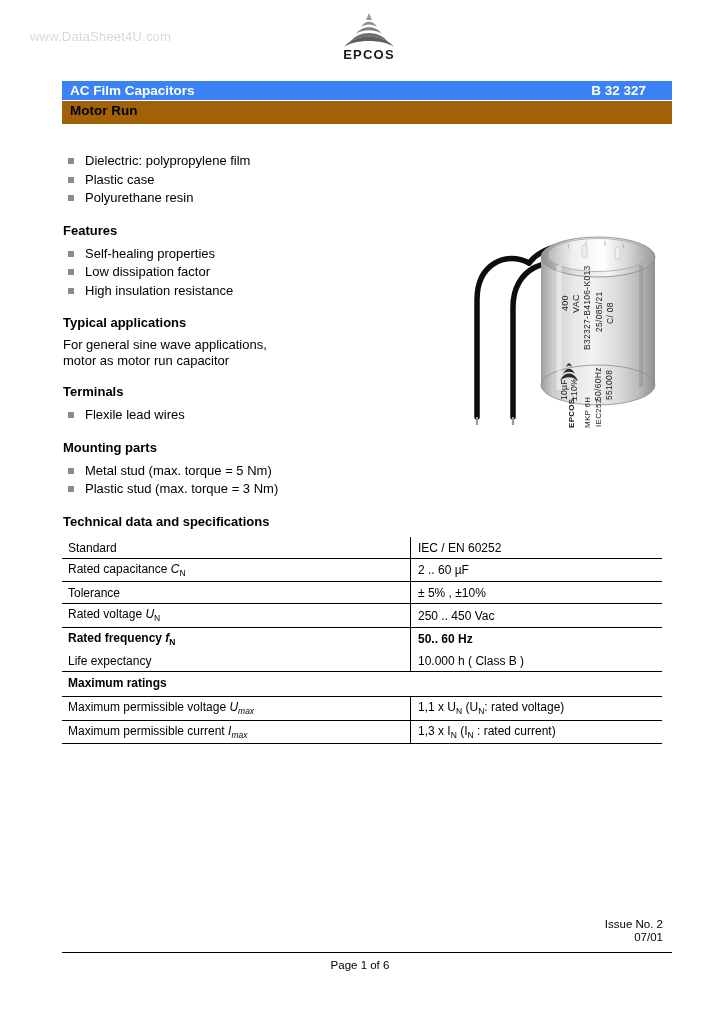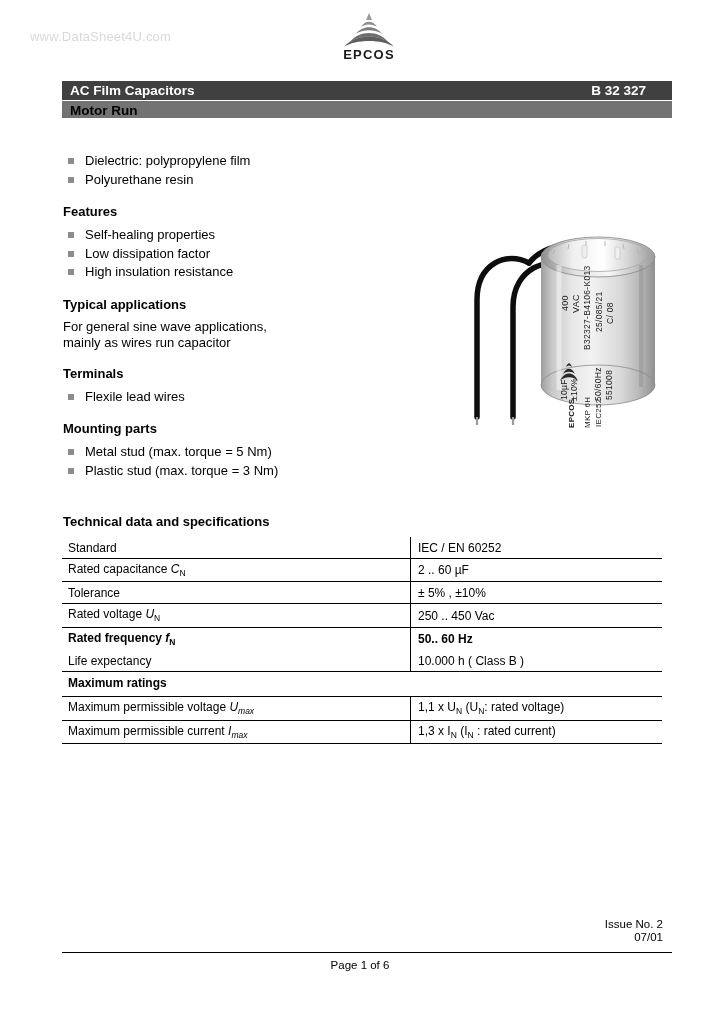--- a/index.html
+++ b/index.html
@@ -57,42 +57,42 @@
     margin-top: -1px;
   }
 
   
   .banner-main {
     position: absolute;
     left: 62px;
     top: 81px;
     width: 610px;
     height: 19px;
-    background: #404040;
+    background: #3b82f6;
     color: #ffffff;
     font-weight: bold;
     font-size: 13.5px;
   }
   .banner-main .b-left {
     position: absolute;
     left: 8px;
     top: 2px;
   }
   .banner-main .b-right {
     position: absolute;
     right: 26px;
     top: 2px;
   }
   .banner-sub {
     position: absolute;
     left: 62px;
     top: 101px;
     width: 610px;
-    height: 17px;
-    background: #737373;
+    height: 23px;
+    background: #a16207;
     color: #000000;
     font-weight: bold;
     font-size: 13.5px;
   }
   .banner-sub .b-left {
     position: absolute;
     left: 8px;
     top: 2px;
   }
 
@@ -248,37 +248,38 @@
     <span class="b-right">B 32 327</span>
   </div>
   <div class="banner-sub">
     <span class="b-left">Motor Run</span>
   </div>
 
   <div class="content">
 
     <ul class="blist">
       <li><span class="sq"></span><span>Dielectric: polypropylene film</span></li>
+      <li><span class="sq"></span><span>Plastic case</span></li>
       <li><span class="sq"></span><span>Polyurethane resin</span></li>
     </ul>
 
     <div class="sec-gap"></div>
 
     <div class="sec-head">Features</div>
     <ul class="blist">
       <li><span class="sq"></span><span>Self-healing properties</span></li>
       <li><span class="sq"></span><span>Low dissipation factor</span></li>
       <li><span class="sq"></span><span>High insulation resistance</span></li>
     </ul>
 
     <div class="sec-gap"></div>
 
     <div class="sec-head">Typical applications</div>
     <div class="para">For general sine wave applications,</div>
-    <div class="para">mainly as wires run capacitor</div>
+    <div class="para">motor as motor run capacitor</div>
 
     <div class="sec-gap"></div>
 
     <div class="sec-head">Terminals</div>
     <ul class="blist">
       <li><span class="sq"></span><span>Flexile lead wires</span></li>
     </ul>
 
     <div class="sec-gap"></div>
 

